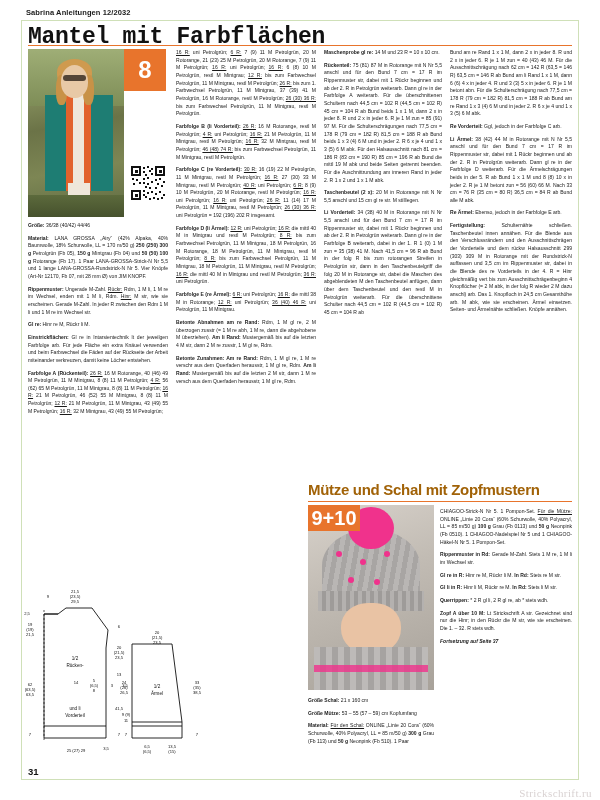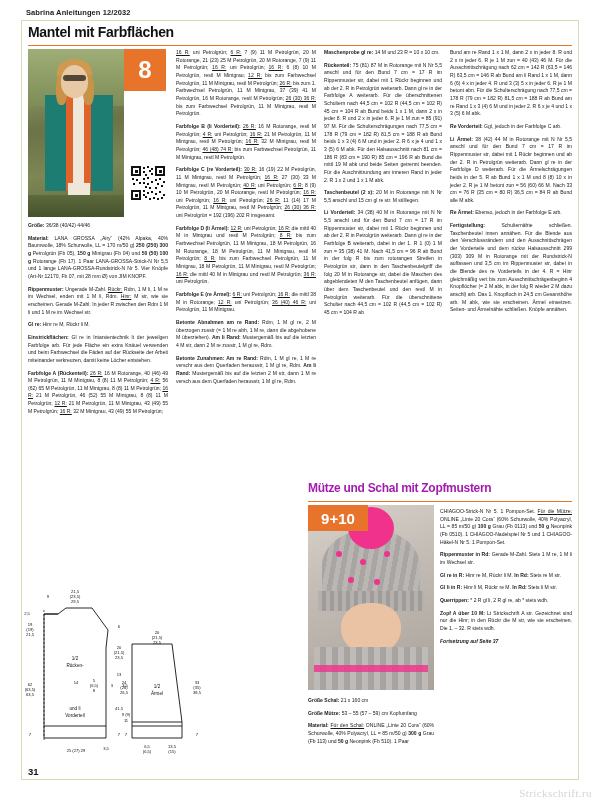--- a/index.html
+++ b/index.html
@@ -27,24 +27,25 @@
     position: absolute;
     left: 21px; top: 20px;
     width: 558px; height: 760px;
     border: 1.5px solid #cfe0b8;
     background: #fff;
   }
   
   .art1-title {
     position: absolute;
     left: 28px; top: 24px;
-    font-size: 14px;
+    font-size: 23px;
     font-weight: bold;
     color: #111;
     letter-spacing: -0.3px;
+    font-family: Liberation Mono, monospace;
   }
   .rule-orange {
     position: absolute;
     background: #e8742c;
     height: 1.4px;
   }
   #rule1 { left: 28px; top: 45px; width: 544px; }
   .photo {
     position: absolute;
     left: 28px; top: 49px;
@@ -139,33 +140,33 @@
   .schem {
     position: absolute;
     left: 22px; top: 588px;
     width: 190px; height: 168px;
   }
   .schem svg { display: block; }
   
   .art2-title {
     position: absolute;
     left: 308px; top: 481px;
-    font-size: 12px;
+    font-size: 15px;
     font-weight: bold;
-    color: #a21caf;
+    color: #a16207;
     letter-spacing: -0.3px;
   }
   #rule2 { left: 308px; top: 501px; width: 264px; }
   .num-badge2 {
     position: absolute;
     left: 308px; top: 505px;
-    width: 60px; height: 26px;
+    width: 52px; height: 26px;
     background: #e8742c;
     color: #fff;
-    font-size: 15px; font-weight: bold;
+    font-size: 20px; font-weight: bold;
     display: flex; align-items: center; justify-content: center;
   }
   .photo2 {
     position: absolute;
     left: 308px; top: 505px;
     width: 126px; height: 185px;
     overflow: hidden;
     background: linear-gradient(160deg,#d8d2cb 0%,#c2bcb4 40%,#a8a29a 100%);
   }
   .photo2 .hat {

